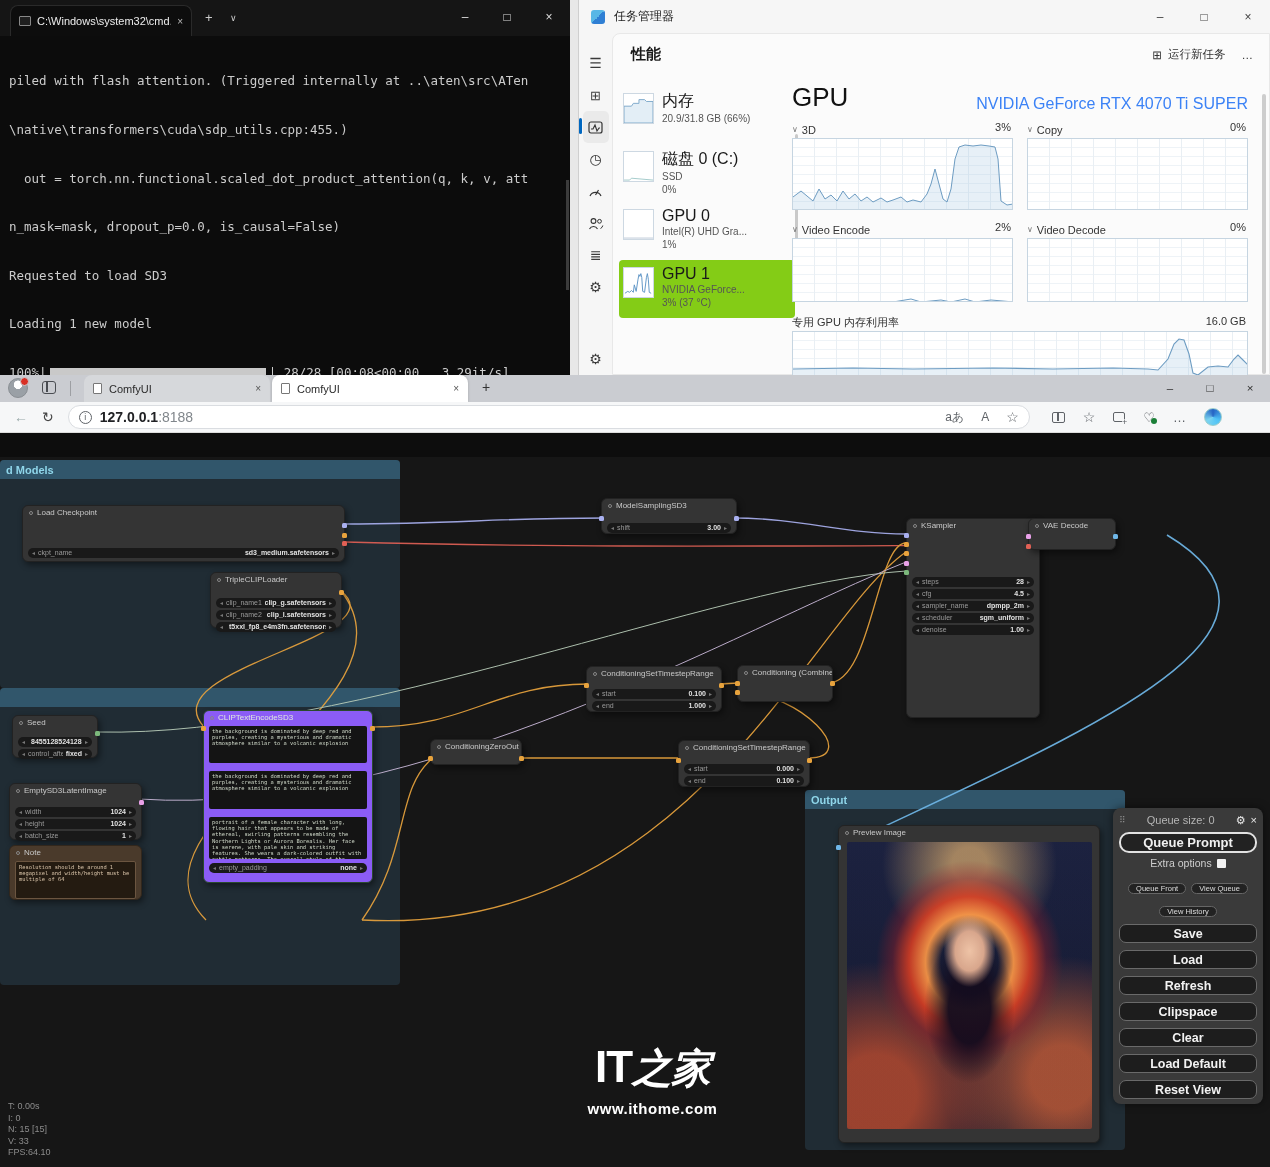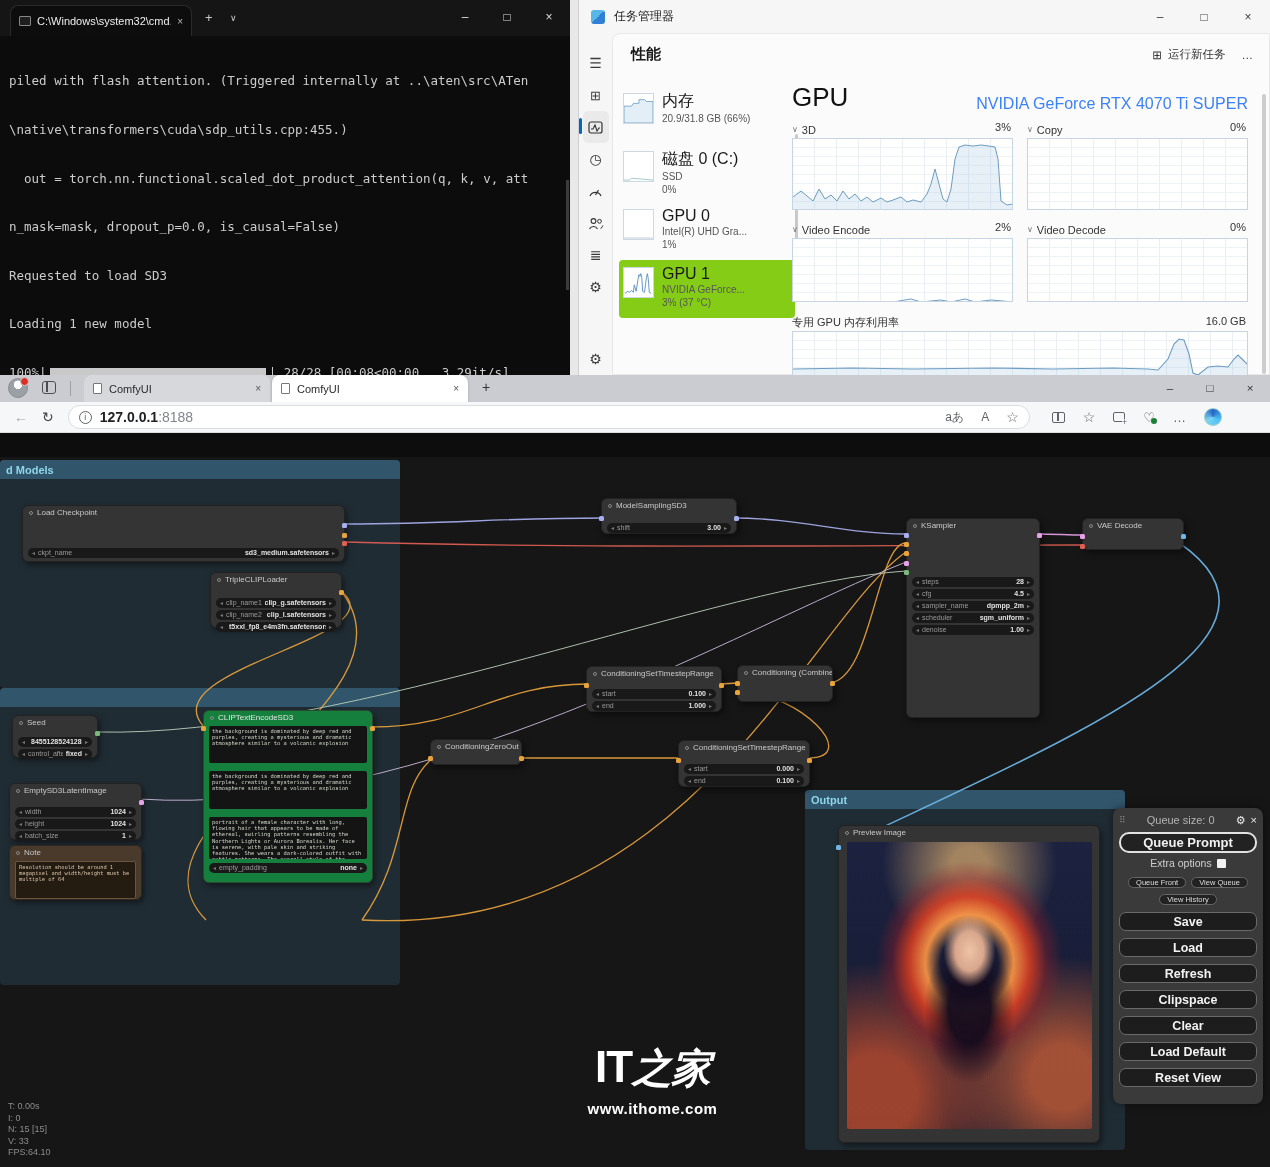--- a/index.html
+++ b/index.html
@@ -100,21 +100,21 @@
 .linksvg{position:absolute;left:0;top:0;pointer-events:none}
 .node{position:absolute;background:#343434;border:1px solid #222;border-radius:6px;box-shadow:2px 3px 6px rgba(0,0,0,.45)}
 .nt{height:13px;display:flex;align-items:center;gap:4px;padding:0 6px;font-size:8px;color:#c9c9c9;white-space:nowrap;overflow:hidden}
 .nd{width:4px;height:4px;border:1px solid #888;border-radius:50%;flex:none}
 .wrow{display:flex;align-items:center;height:10px;background:#191919;border-radius:5px;margin:2px 5px 0;padding:0 4px;font-size:7px;line-height:10px;overflow:hidden;white-space:nowrap}
 .wa{color:#777;font-size:6px;flex:none}
 .wl{color:#9a9a9a;flex:1;margin:0 3px;overflow:hidden}
 .wv{color:#e2e2e2;font-weight:700;margin-right:3px;overflow:hidden}
 .p{position:absolute;width:5px;height:5px;border-radius:1.5px}
 .ta{margin:2px 5px 0;background:#141414;border-radius:2px;padding:2px 3px;font-family:"DejaVu Sans Mono",monospace;font-size:5.4px;line-height:6.2px;color:#cfd8c8;overflow:hidden}
-.node-green{background:#15803d;border-color:#2a4a2d}
+.node-green{background:#8b5cf6;border-color:#2a4a2d}
 .node-green .nt{color:#dfe8df}
 .node-red{background:#54343a;border-color:#3a2228}
 .node-red .stripe{height:8px;margin:1px 4px 0;background:#6e5570;border-radius:2px}
 .node-red .ta{color:#d8c8c0}
 .node-note{background:#4a3a2b;border-color:#32271c}
 .node-note .ta{color:#d8c3a8;border:1px solid #6b5540;background:#241b11;height:38px}
 .preview-img{margin:3px auto 0;width:245px;height:287px;border-radius:2px;background:
  radial-gradient(ellipse 26px 36px at 50% 38%,#eec3a6 0%,#d8a68c 55%,rgba(90,40,50,0) 100%),
  radial-gradient(ellipse 60px 100px at 50% 58%,rgba(20,12,30,.96) 35%,rgba(20,12,30,0) 75%),
  radial-gradient(ellipse 110px 120px at 50% 42%,rgba(30,18,40,0) 26%,rgba(250,150,70,.92) 40%,rgba(210,60,35,.9) 55%,rgba(120,30,45,.55) 70%,rgba(25,25,55,.2) 85%),
@@ -123,21 +123,21 @@
  radial-gradient(circle at 50% 8%,rgba(255,200,120,.75) 0 6%,transparent 30%),
  linear-gradient(#1d2442,#12182c)}
 
 .qpanel{position:absolute;left:1113px;top:375px;width:150px;height:296px;background:#3a3a3a;border-radius:8px;padding:4px 6px;box-shadow:0 0 8px rgba(0,0,0,.5)}
 .qhead{display:flex;align-items:center;color:#b5b5b5;font-size:11px;height:16px;gap:5px}
 .qhead .hnd{color:#8a8a8a;font-size:9px}
 .qhead .qs{flex:1;text-align:center}
 .qbtn-main{width:100%;height:21px;background:#222;border:2px solid #e2e2e2;border-radius:10px;color:#f0f0f0;font-size:13px;font-weight:700;display:flex;align-items:center;justify-content:center;margin-top:4px}
 .extra{display:flex;align-items:center;justify-content:center;gap:5px;color:#cfcfcf;font-size:10.5px;height:16px;margin-top:2px}
 .extra .cb{width:9px;height:9px;background:#f2f2f2;border-radius:1px}
-.qsmallrow{display:flex;gap:5px;justify-content:center;margin-top:6px}
+.qsmallrow{display:flex;gap:5px;justify-content:center;margin-top:12px}
 .qsmall{height:11px;background:#222;border:1px solid #666;border-radius:6px;color:#ddd;font-size:7.5px;display:flex;align-items:center;justify-content:center;padding:0 7px}
 .qbig{width:100%;height:19px;background:#1d1d1d;border:1px solid #6a6a6a;border-radius:7px;color:#f2f2f2;font-size:12.5px;font-weight:700;display:flex;align-items:center;justify-content:center;margin-top:7px}
 .stats{position:absolute;left:8px;top:668px;color:#8c8c8c;font-size:9px;line-height:11.5px}
 .wm{position:absolute;left:555px;top:608px;width:195px;text-align:center;color:#ffffff}
 .wm .l1{font-size:44px;font-weight:900;letter-spacing:-1px}
 .wm .l1 .zj{font-family:"DejaVu Serif",serif;font-style:italic;font-size:40px;font-weight:700}
 .wm .l2{font-size:15px;font-weight:700;margin-top:4px;letter-spacing:.5px}
 </style>
 </head>
 <body>
@@ -521,21 +521,21 @@
             </div>
         </div>
         <i class="p" style="top:14px;left:-3px;background:#a9b0f0"></i>
         <i class="p" style="top:23px;left:-3px;background:#e8a33d"></i>
         <i class="p" style="top:32px;left:-3px;background:#e8a33d"></i>
         <i class="p" style="top:42px;left:-3px;background:#e8a0e8"></i>
         <i class="p" style="top:51px;left:-3px;background:#7cb97c"></i>
         <i class="p" style="top:14px;right:-3px;background:#e8a0e8"></i>
       </div>
 
-      <div class="node" style="left:1082px;top:85px;width:102px;height:32px">
+      <div class="node" style="left:1028px;top:85px;width:88px;height:32px">
         <div class="nt">
             <i class="nd"></i>
             <span>VAE Decode</span>
           </div>
         <i class="p" style="top:15px;left:-3px;background:#e8a0e8"></i>
         <i class="p" style="top:25px;left:-3px;background:#e06055"></i>
         <i class="p" style="top:15px;right:-3px;background:#6fb7e8"></i>
       </div>
 
       <div class="node" style="left:586px;top:233px;width:136px;height:46px">

